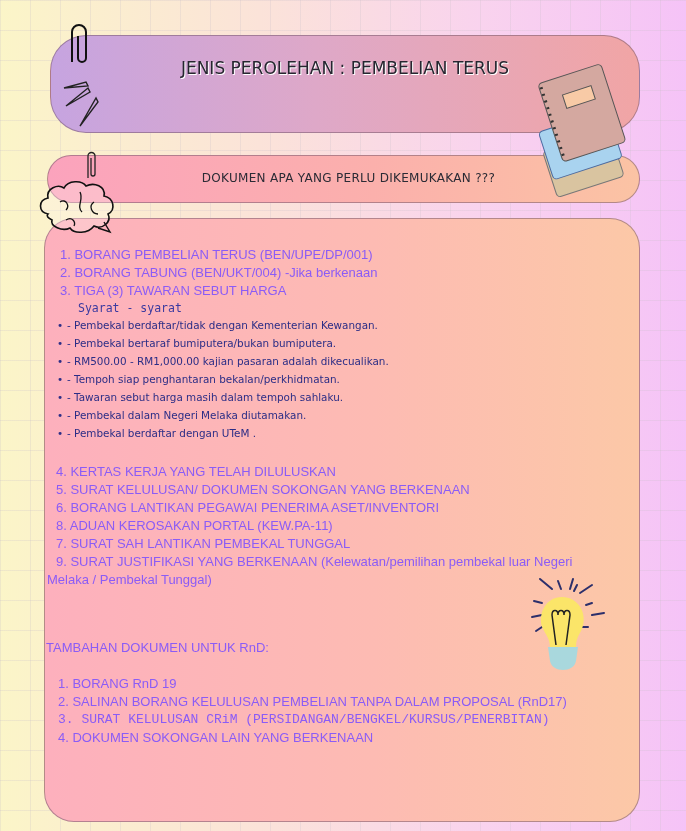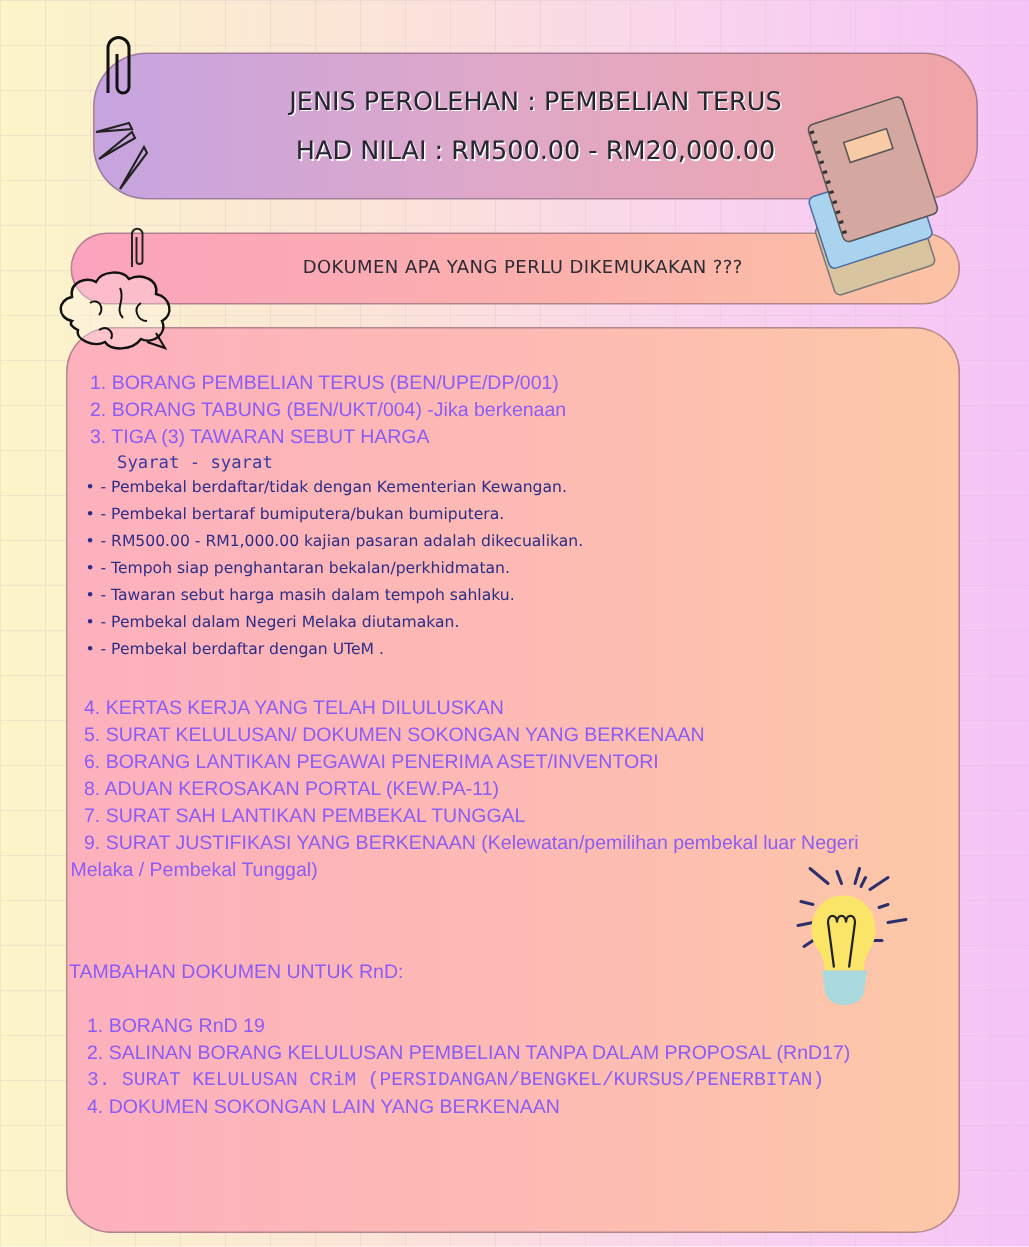--- a/index.html
+++ b/index.html
@@ -5,21 +5,21 @@
   html,body{margin:0;padding:0;}
   body{
     width:686px;height:831px;position:relative;overflow:hidden;
     font-family:"Liberation Sans",sans-serif;
     background:
       linear-gradient(rgba(200,190,200,0.25) 1px, transparent 1px) 0 0/ 30px 30px,
       linear-gradient(90deg, rgba(200,190,200,0.25) 1px, transparent 1px) 0 0/ 30px 30px,
       linear-gradient(90deg,#fbf5c8 0%,#fbe2da 40%,#f9d3ee 70%,#f5c3f7 100%);
   }
   .banner{position:absolute;border-radius:36px;border:1px solid rgba(120,90,110,0.55);box-sizing:border-box;}
-  #banner1{left:62px;top:35px;width:590px;height:98px;
+  #banner1{left:50px;top:35px;width:590px;height:98px;
     background:linear-gradient(90deg,#c6a4e0 0%,#dea8c8 45%,#f1a5a5 100%);}
   #banner2{left:47px;top:155px;width:593px;height:48px;border-radius:26px;
     background:linear-gradient(90deg,#fba3bd 0%,#fbb0ac 55%,#fbc3a4 100%);}
   #panel{left:44px;top:218px;width:596px;height:604px;border-radius:30px;
     background:linear-gradient(90deg,#fdb0bd 0%,#fdbbb3 55%,#fcc8a7 100%);}
   .title-line{position:absolute;left:0;width:100%;text-align:center;font-size:17px;
     font-family:"DejaVu Sans",sans-serif;color:#262630;text-shadow:1px 1px 0 #fff;}
   #t1{top:22px;} #t2{top:55px;}
   #q{position:absolute;left:0;width:100%;top:15px;text-align:center;font-size:12px;
     font-family:"DejaVu Sans",sans-serif;color:#2b2b35;letter-spacing:0.3px;padding-left:10px;box-sizing:border-box;}
@@ -27,21 +27,20 @@
   .syarat{position:absolute;font-family:"DejaVu Sans Mono",monospace;color:#3b3aa0;font-size:11.5px;}
   .bullet{position:absolute;font-family:"DejaVu Sans",sans-serif;color:#2b2d86;font-size:10.4px;white-space:nowrap;}
   .bullet .dot{display:inline-block;width:10px;}
   .deco{position:absolute;}
 </style>
 </head>
 <body>
 
 <div class="banner" id="banner1">
   <div class="title-line" id="t1">JENIS PEROLEHAN : PEMBELIAN TERUS</div>
-  <div class="title-line" id="t2">HAD NILAI : RM500.00 - RM20,000.00</div>
 </div>
 
 <div class="banner" id="banner2">
   <div id="q">DOKUMEN APA YANG PERLU DIKEMUKAKAN  ???</div>
 </div>
 
 <div class="banner" id="panel"></div>
 
 <div class="txt" style="left:60px;top:247px;">1. BORANG PEMBELIAN TERUS  (BEN/UPE/DP/001)</div>
 <div class="txt" style="left:60px;top:265px;">2. BORANG TABUNG  (BEN/UKT/004) -Jika berkenaan</div>

